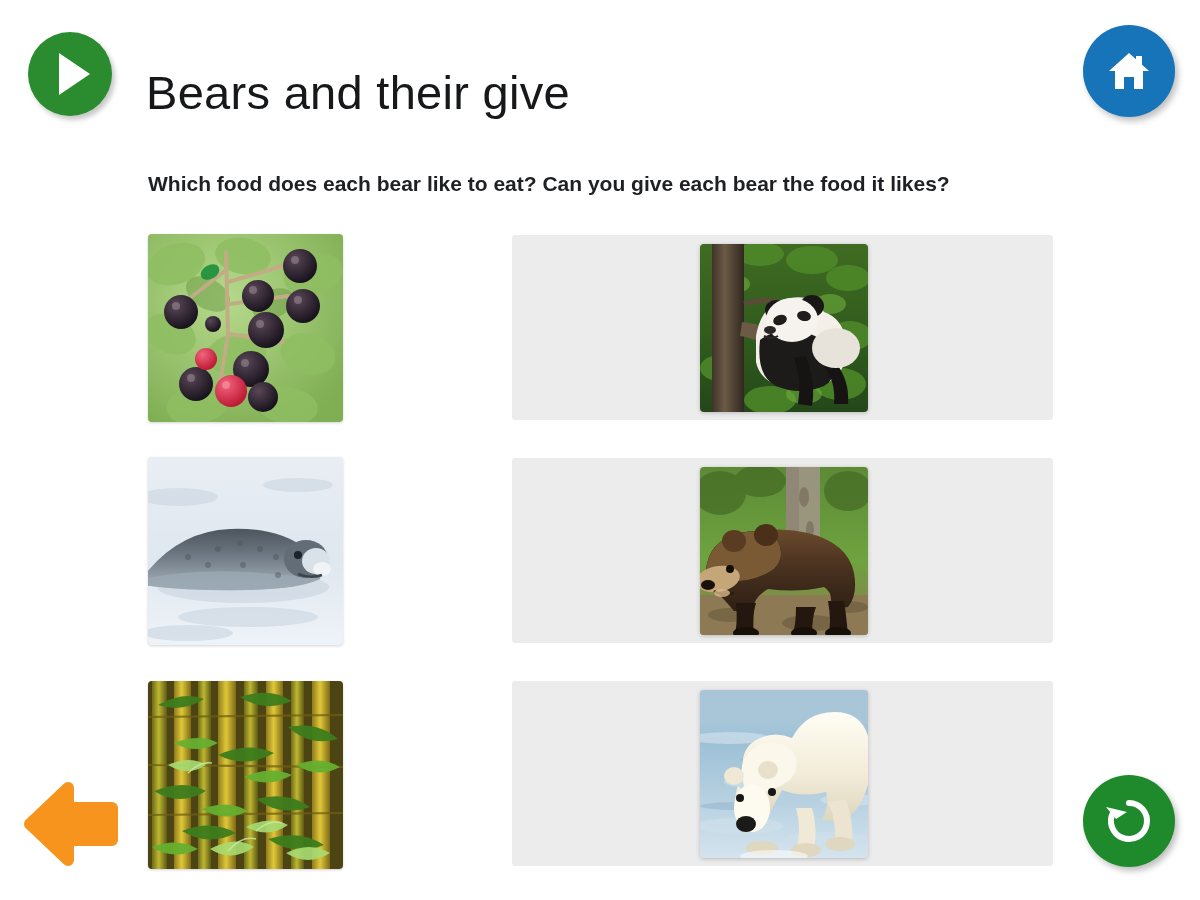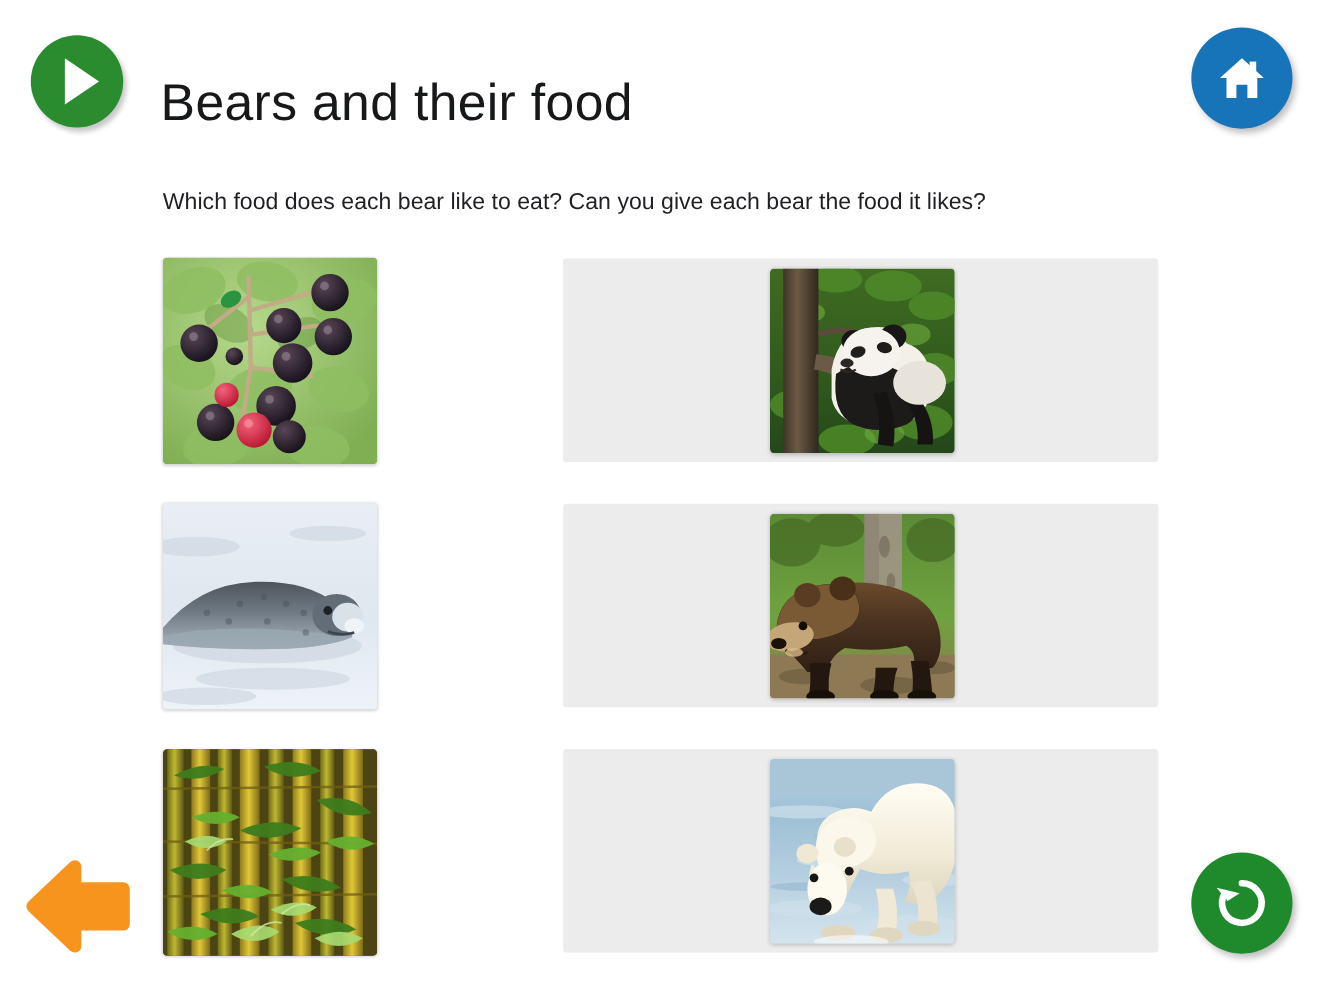--- a/index.html
+++ b/index.html
@@ -69,21 +69,21 @@
   }
   #home-button svg { position: absolute; left: 22px; top: 22px; }
 
   #instruction {
     position: absolute;
     left: 148px;
     top: 148px;
     width: 880px;
     font-size: 21px;
     line-height: 1.45;
-    font-weight: 400;
+    font-weight: 700;
     color: #1f2023;
   }
 
   
   .food-card {
     position: absolute;
     left: 148px;
     width: 195px;
     height: 188px;
     border-radius: 4px;
@@ -150,21 +150,21 @@
   }
   #reset-button svg { position: absolute; left: 20px; top: 20px; }
 </style>
 </head>
 <body>
 
 <button id="play-button" aria-label="Play">
   <span class="tri"></span>
 </button>
 
-<h1 id="page-title">Bears and their food</h1>
+<h1 id="page-title">Bears and their give</h1>
 
 <button id="home-button" aria-label="Home">
   <span>
     <svg width="48" height="48" viewBox="0 0 48 48">
       <path d="M24 6 L4 24 L10 24 L10 42 L19 42 L19 30 L29 30 L29 42 L38 42 L38 24 L44 24 Z" fill="#ffffff"></path>
       <rect x="31" y="9" width="6" height="9" fill="#ffffff"></rect>
     </svg>
   </span>
 </button>
 

